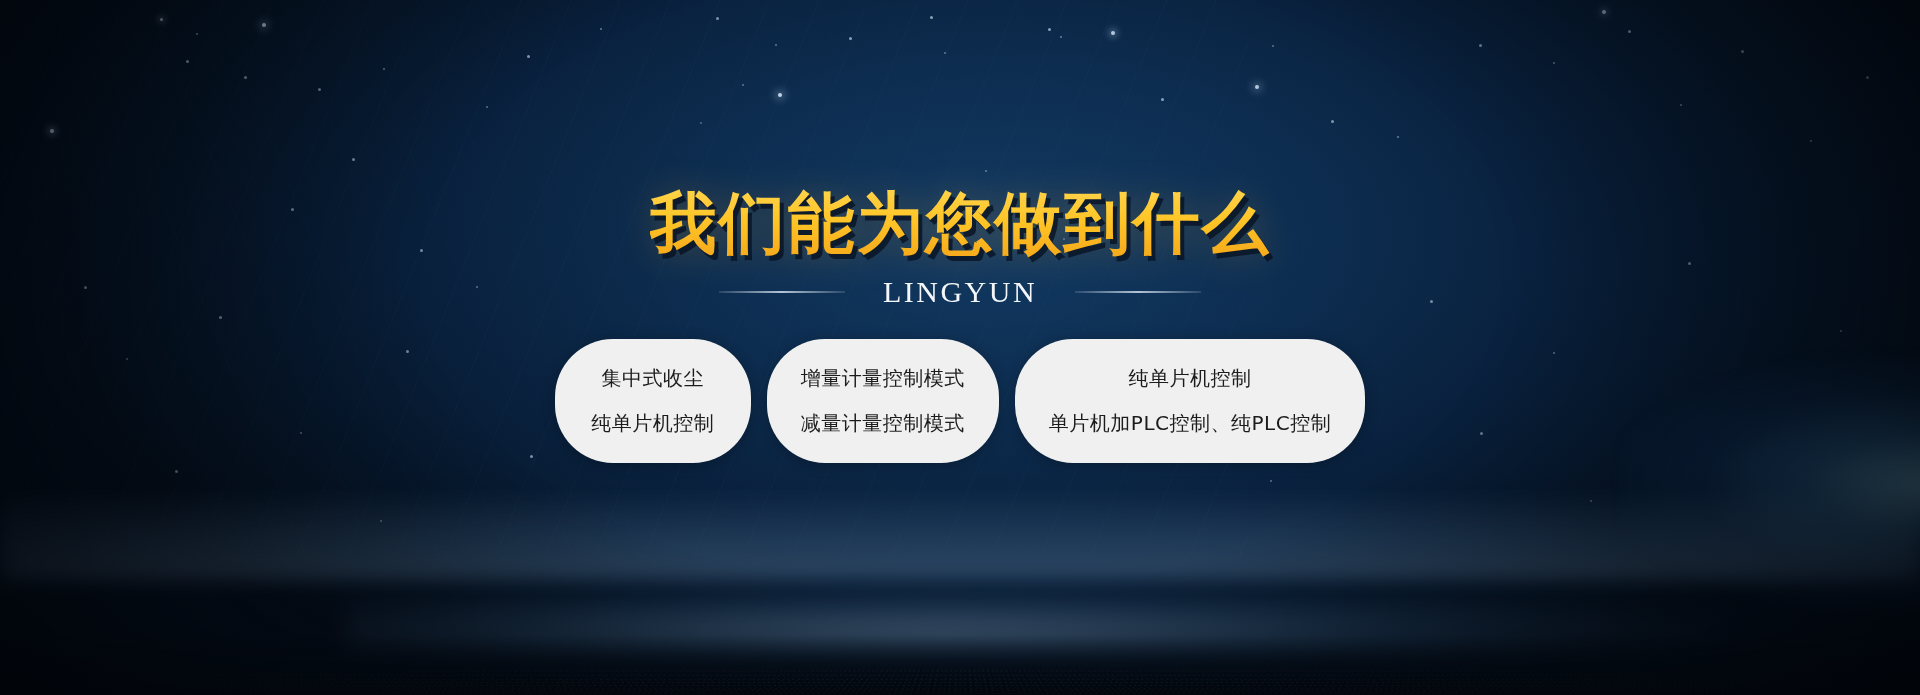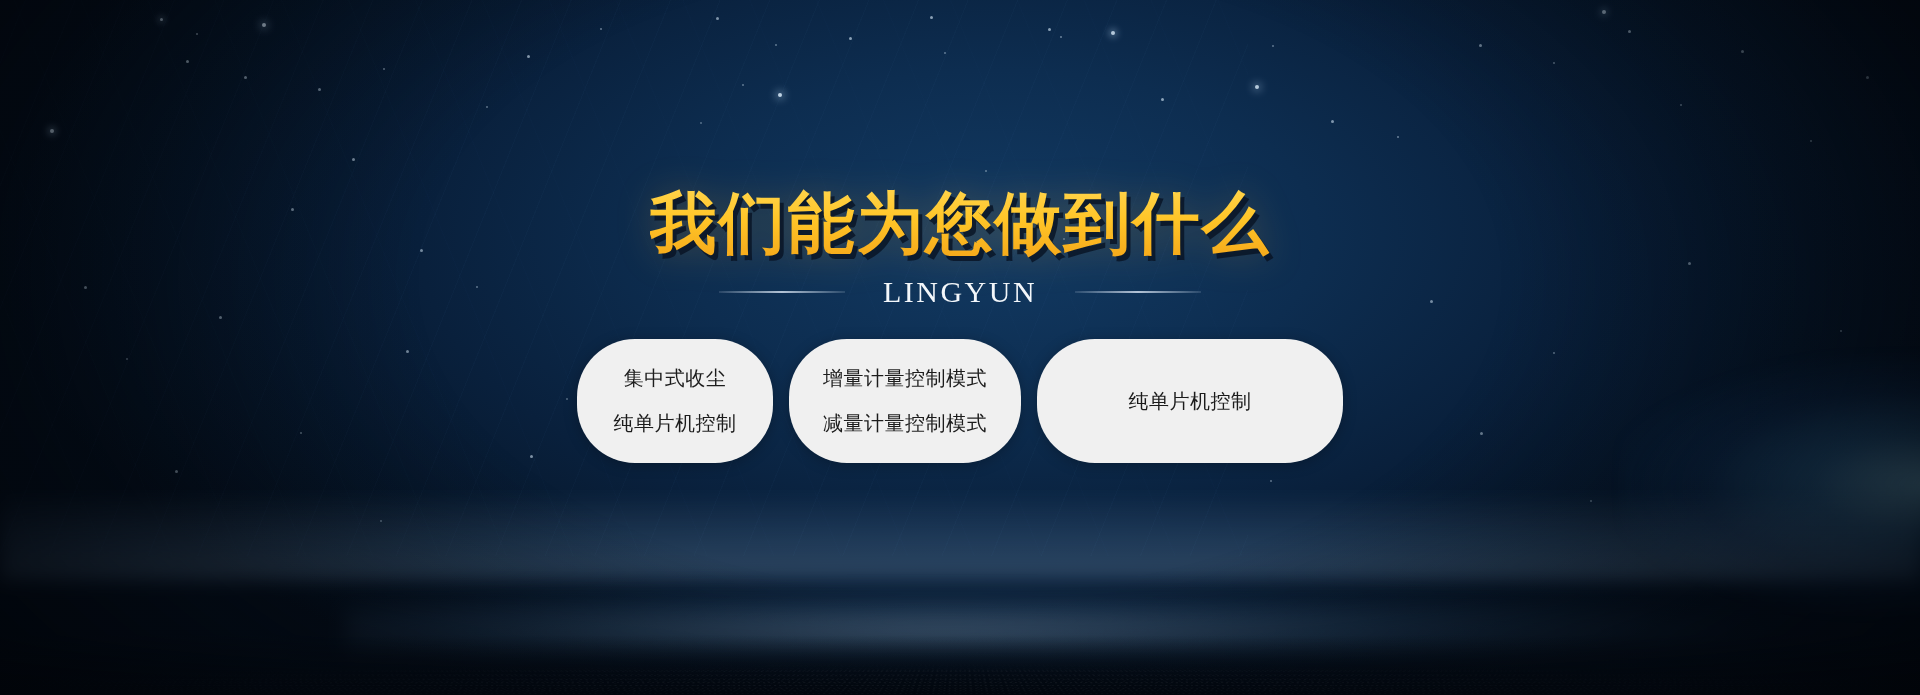--- a/index.html
+++ b/index.html
@@ -267,20 +267,21 @@
         <span class="pill-line">纯单片机控制</span>
       </div>
 
       <div class="pill p2">
         <span class="pill-line">增量计量控制模式</span>
         <span class="pill-line">减量计量控制模式</span>
       </div>
 
       <div class="pill p3">
         <span class="pill-line">纯单片机控制</span>
+        <span class="pill-line">单片机加PLC控制、纯PLC控制</span>
       </div>
 
     </div>
   </div>
 
   <div class="wave-wrap">
     <div class="mist"></div>
     <div class="mesh2"></div>
     <div class="mesh"></div>
     <div class="wave-glow"></div>

